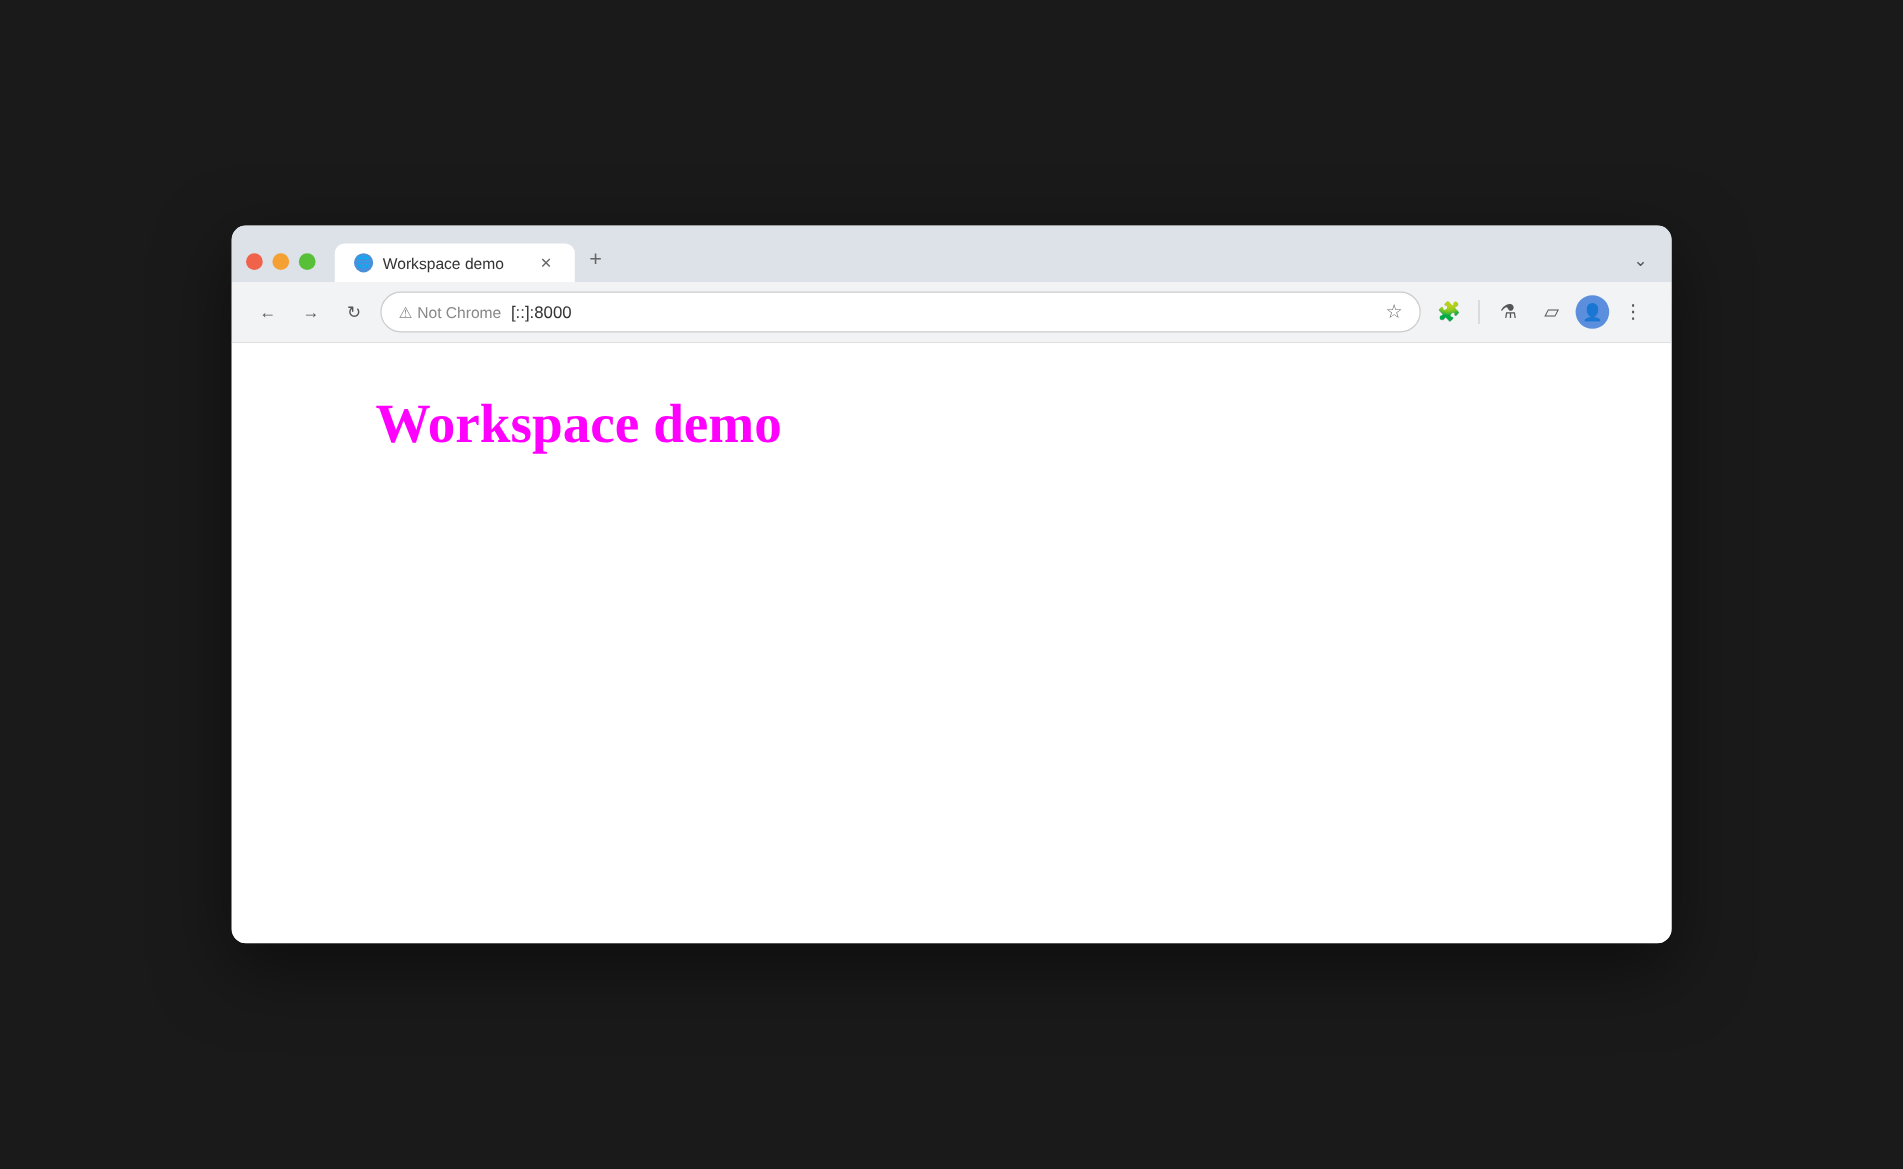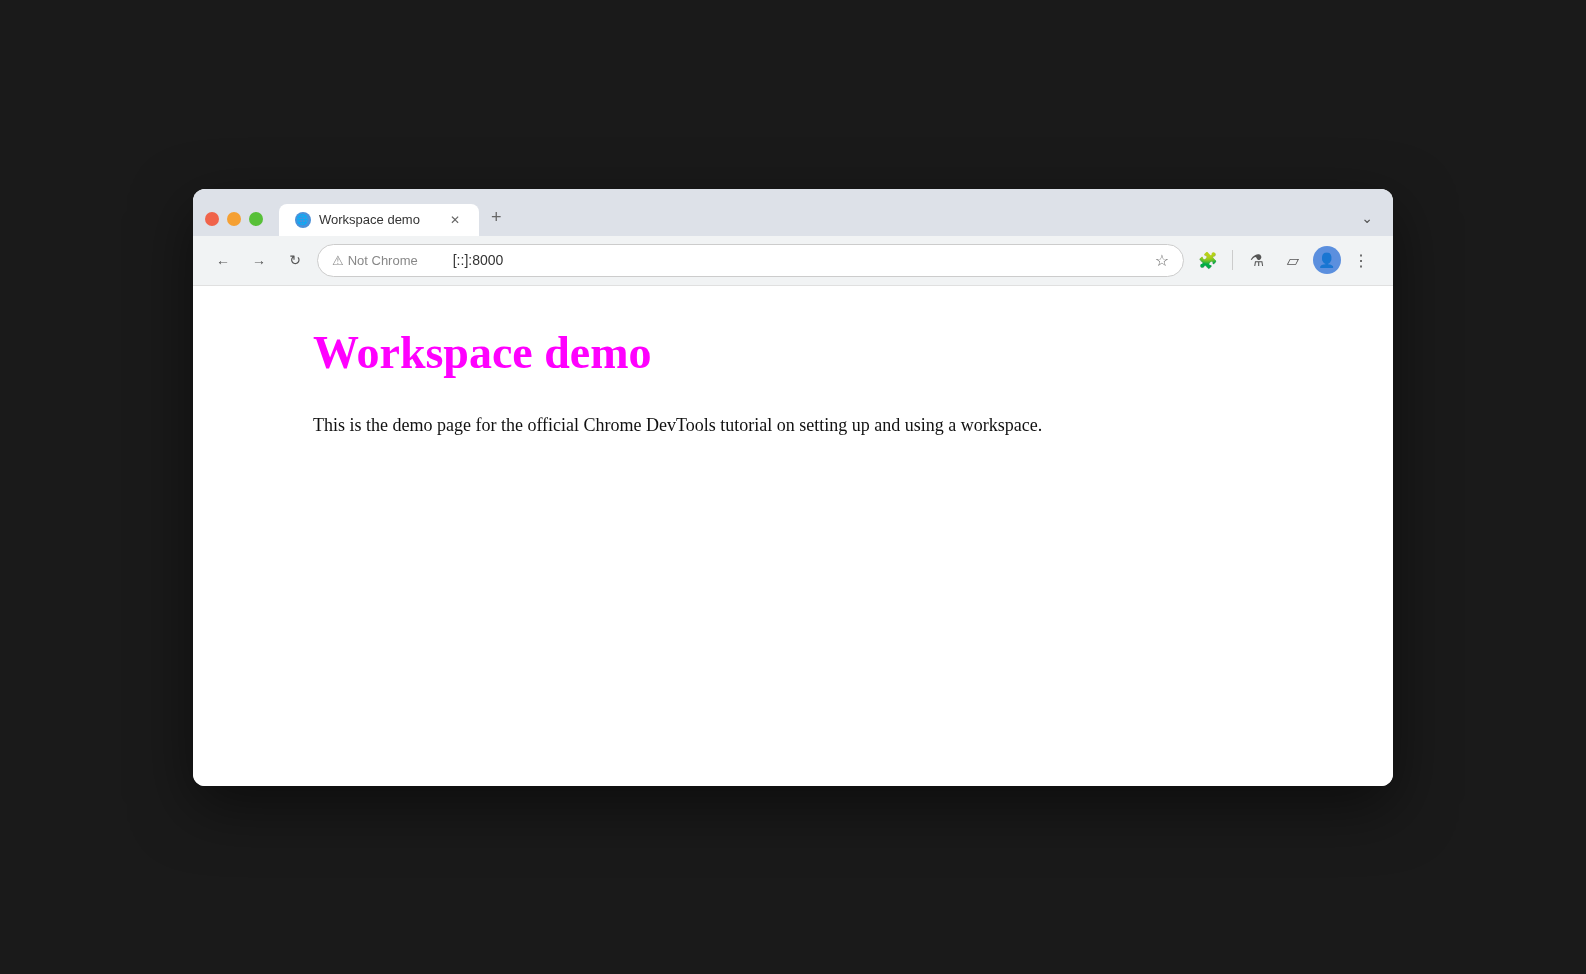--- a/index.html
+++ b/index.html
@@ -151,21 +151,20 @@
       font-size: 13px;
       display: flex;
       align-items: center;
       gap: 4px;
     }
 
     .address-text {
       color: #333;
       font-size: 14px;
       flex: 1;
-      margin-left: 27px;
     }
 
     .address-star {
       color: #666;
       font-size: 16px;
       cursor: pointer;
     }
 
     .nav-icons {
       display: flex;
@@ -306,17 +305,16 @@
       </div>
       <button class="nav-icon-btn">
         <span>⋮</span>
       </button>
     </div>
   </div>
 
   <div class="page-content">
     <h1 class="page-heading">Workspace demo</h1>
 
-    <p class="page-body">This is the demo page for the official Chrome DevTools tutorial on setting up and using a workspace.</p>
 
   </div>
 
 </div>
 
 </body></html>

